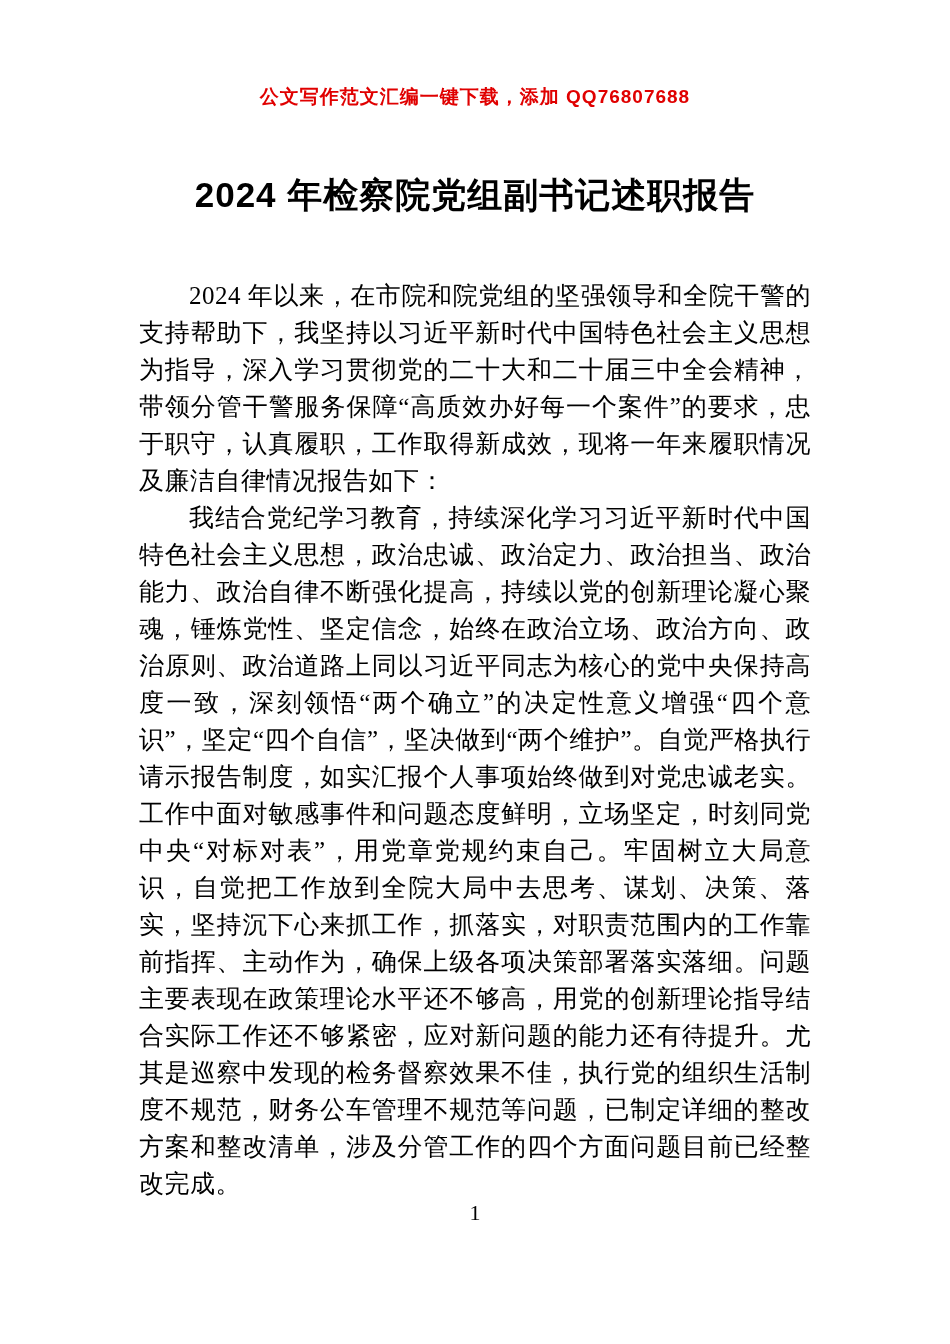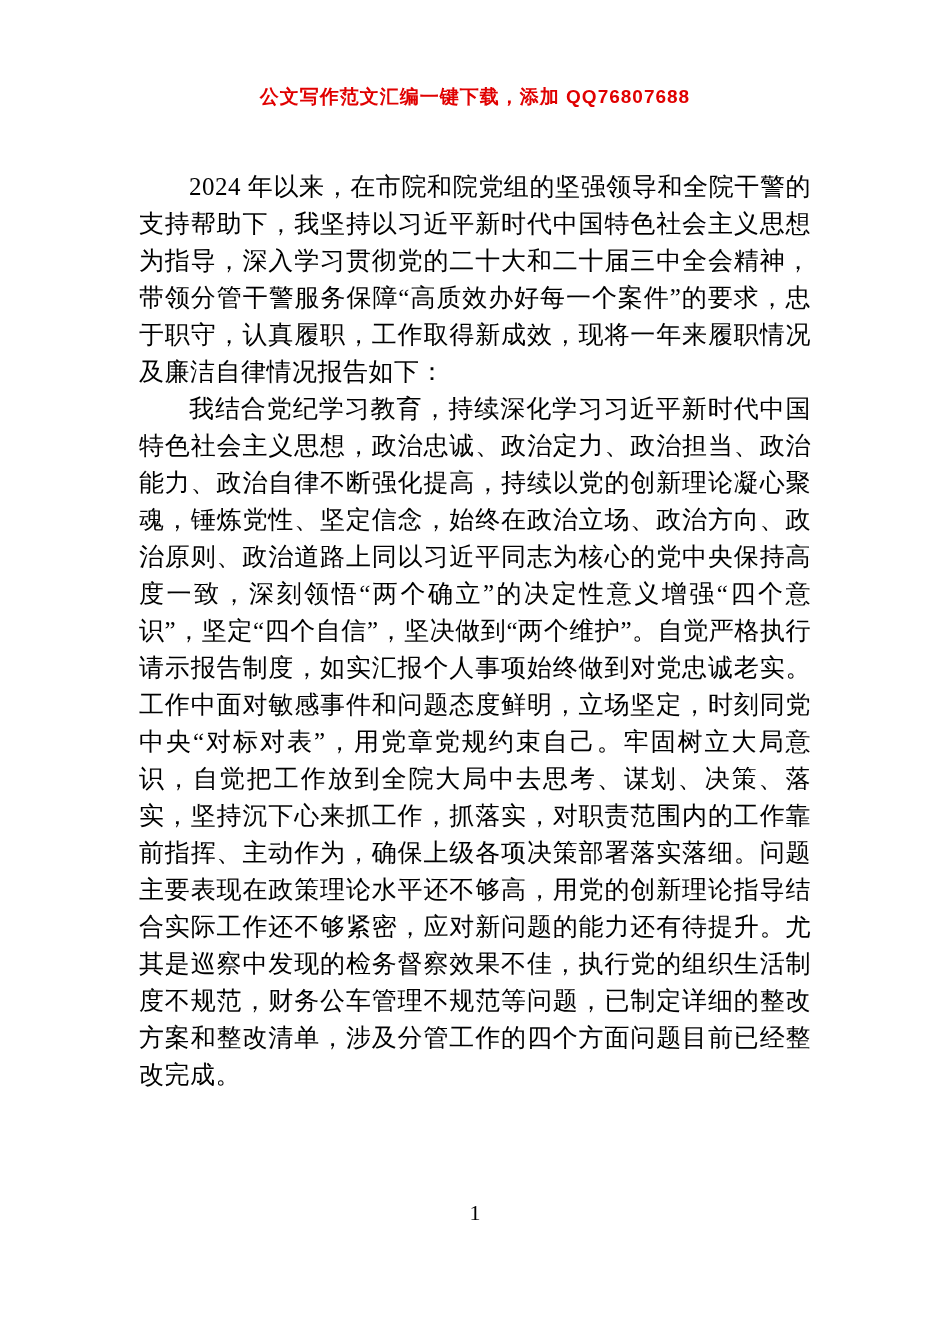--- a/index.html
+++ b/index.html
@@ -56,20 +56,21 @@
     color: #000000;
   }
 </style>
 </head>
 <body>
 
 <div class="page">
 
   <div class="notice">公文写作范文汇编一键下载，添加 QQ76807688</div>
 
+  <h1 class="doc-title">2024 年检察院党组副书记述职报告</h1>
 
   <div class="doc-body">
     <p>2024 年以来，在市院和院党组的坚强领导和全院干警的支持帮助下，我坚持以习近平新时代中国特色社会主义思想为指导，深入学习贯彻党的二十大和二十届三中全会精神，带领分管干警服务保障“高质效办好每一个案件”的要求，忠于职守，认真履职，工作取得新成效，现将一年来履职情况及廉洁自律情况报告如下：</p>
     <p>我结合党纪学习教育，持续深化学习习近平新时代中国特色社会主义思想，政治忠诚、政治定力、政治担当、政治能力、政治自律不断强化提高，持续以党的创新理论凝心聚魂，锤炼党性、坚定信念，始终在政治立场、政治方向、政治原则、政治道路上同以习近平同志为核心的党中央保持高度一致，深刻领悟“两个确立”的决定性意义增强“四个意识”，坚定“四个自信”，坚决做到“两个维护”。自觉严格执行请示报告制度，如实汇报个人事项始终做到对党忠诚老实。工作中面对敏感事件和问题态度鲜明，立场坚定，时刻同党中央“对标对表”，用党章党规约束自己。牢固树立大局意识，自觉把工作放到全院大局中去思考、谋划、决策、落实，坚持沉下心来抓工作，抓落实，对职责范围内的工作靠前指挥、主动作为，确保上级各项决策部署落实落细。问题主要表现在政策理论水平还不够高，用党的创新理论指导结合实际工作还不够紧密，应对新问题的能力还有待提升。尤其是巡察中发现的检务督察效果不佳，执行党的组织生活制度不规范，财务公车管理不规范等问题，已制定详细的整改方案和整改清单，涉及分管工作的四个方面问题目前已经整改完成。</p>
   </div>
 
   <div class="page-number">1</div>
 
 </div>
 

